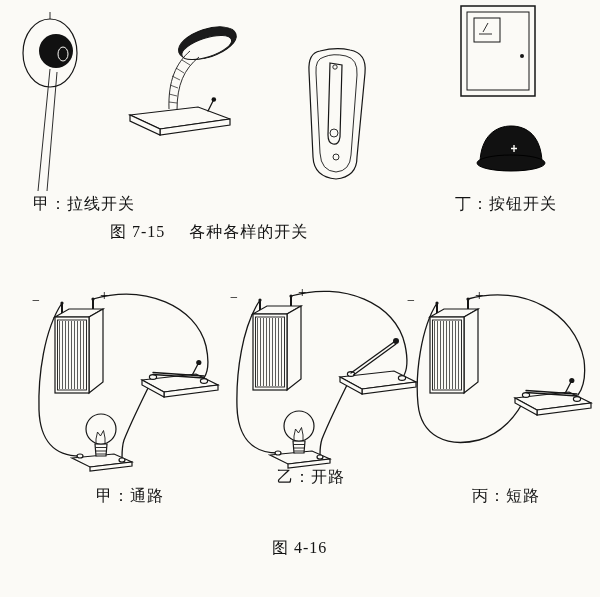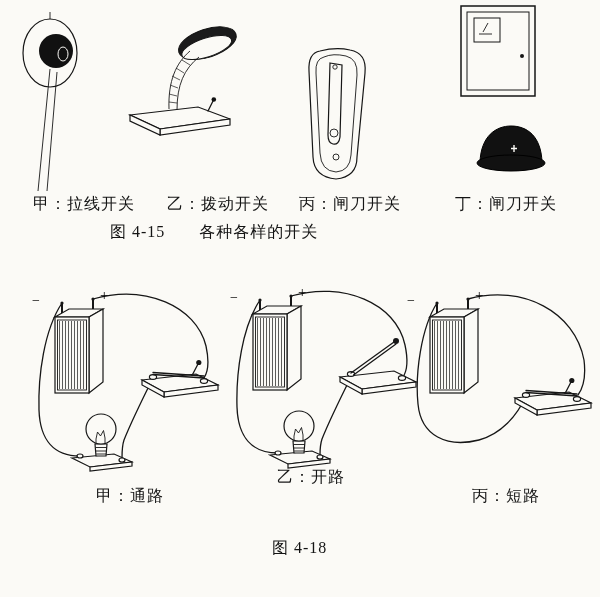--- a/index.html
+++ b/index.html
@@ -22,21 +22,21 @@
     white-space:nowrap;
     color:#141414;
   }
   .cap{
     position:absolute;
     font-size:16px;
     letter-spacing:1px;
     white-space:nowrap;
     color:#141414;
   }
-  .cap .cap-title{margin-left:34px;}
+  .cap .cap-title{margin-left:24px;}
   svg{display:block;}
   .ln{stroke:#161616;fill:none;stroke-width:1.3;stroke-linecap:round;}
   .thin{stroke:#161616;fill:none;stroke-width:0.9;}
   .face{fill:#fbfaf6;stroke:#161616;stroke-width:1.2;}
 </style>
 </head>
 <body>
 
 <div class="page">
 
@@ -155,26 +155,24 @@
 
   <svg class="abs" style="left:474px;top:118px" width="75" height="55" viewBox="0 0 75 55">
     <g>
       <path d="M6,44 C7,18 22,8 37,8 C53,8 67,18 68,44 Z" fill="#111" stroke="#000" stroke-width="1"></path>
       <ellipse cx="37" cy="45" rx="34" ry="8" fill="#111" stroke="#000" stroke-width="1"></ellipse>
       <path d="M40,27 L40,34 M37,30.5 L43,30.5" stroke="#fbfaf6" stroke-width="1.4"></path>
     </g>
   </svg>
 
   <span class="lbl" style="left:33px;top:194px">甲：拉线开关</span>
-  <span class="lbl" style="left:167px;top:194px">乙：拨动开关</span>
-  <span class="lbl" style="left:299px;top:194px">丙：闸刀开关</span>
-  <span class="lbl" style="left:455px;top:194px">丁：闸刀开关</span>
+  <span class="lbl" style="left:455px;top:194px">丁：按钮开关</span>
 
   <div class="cap" style="left:110px;top:222px">
-    <span>图 4-15</span><span class="cap-title">各种各样的开关</span>
+    <span>图 7-15</span><span class="cap-title">各种各样的开关</span>
   </div>
 
   <svg class="abs" style="left:20px;top:288px" width="200" height="195" viewBox="0 0 200 195">
     <g>
       <path class="ln" d="M73,11 C125,-4 176,18 186,58 C189,72 188,84 184,90"></path>
       <path class="ln" d="M133,90 C124,108 112,132 104,152 C102,158 102,164 102,170"></path>
       <path class="ln" d="M60,168 C34,168 20,152 19,122 C18,88 24,42 42,15"></path>
     </g>
     <use href="#sym-battery" x="26" y="8" width="64" height="104"></use>
     <use href="#sym-switch-closed" x="120" y="62" width="80" height="48"></use>
@@ -205,16 +203,16 @@
     <use href="#sym-switch-closed" x="118" y="80" width="80" height="48"></use>
     <text x="12" y="17" font-size="14">−</text>
     <text x="80" y="12" font-size="15">+</text>
   </svg>
 
   <span class="lbl" style="left:96px;top:486px">甲：通路</span>
   <span class="lbl" style="left:277px;top:467px">乙：开路</span>
   <span class="lbl" style="left:472px;top:486px">丙：短路</span>
 
   <div class="cap" style="left:272px;top:538px">
-    <span>图 4-18</span>
+    <span>图 4-16</span>
   </div>
 
 </div>
 
 </body></html>

